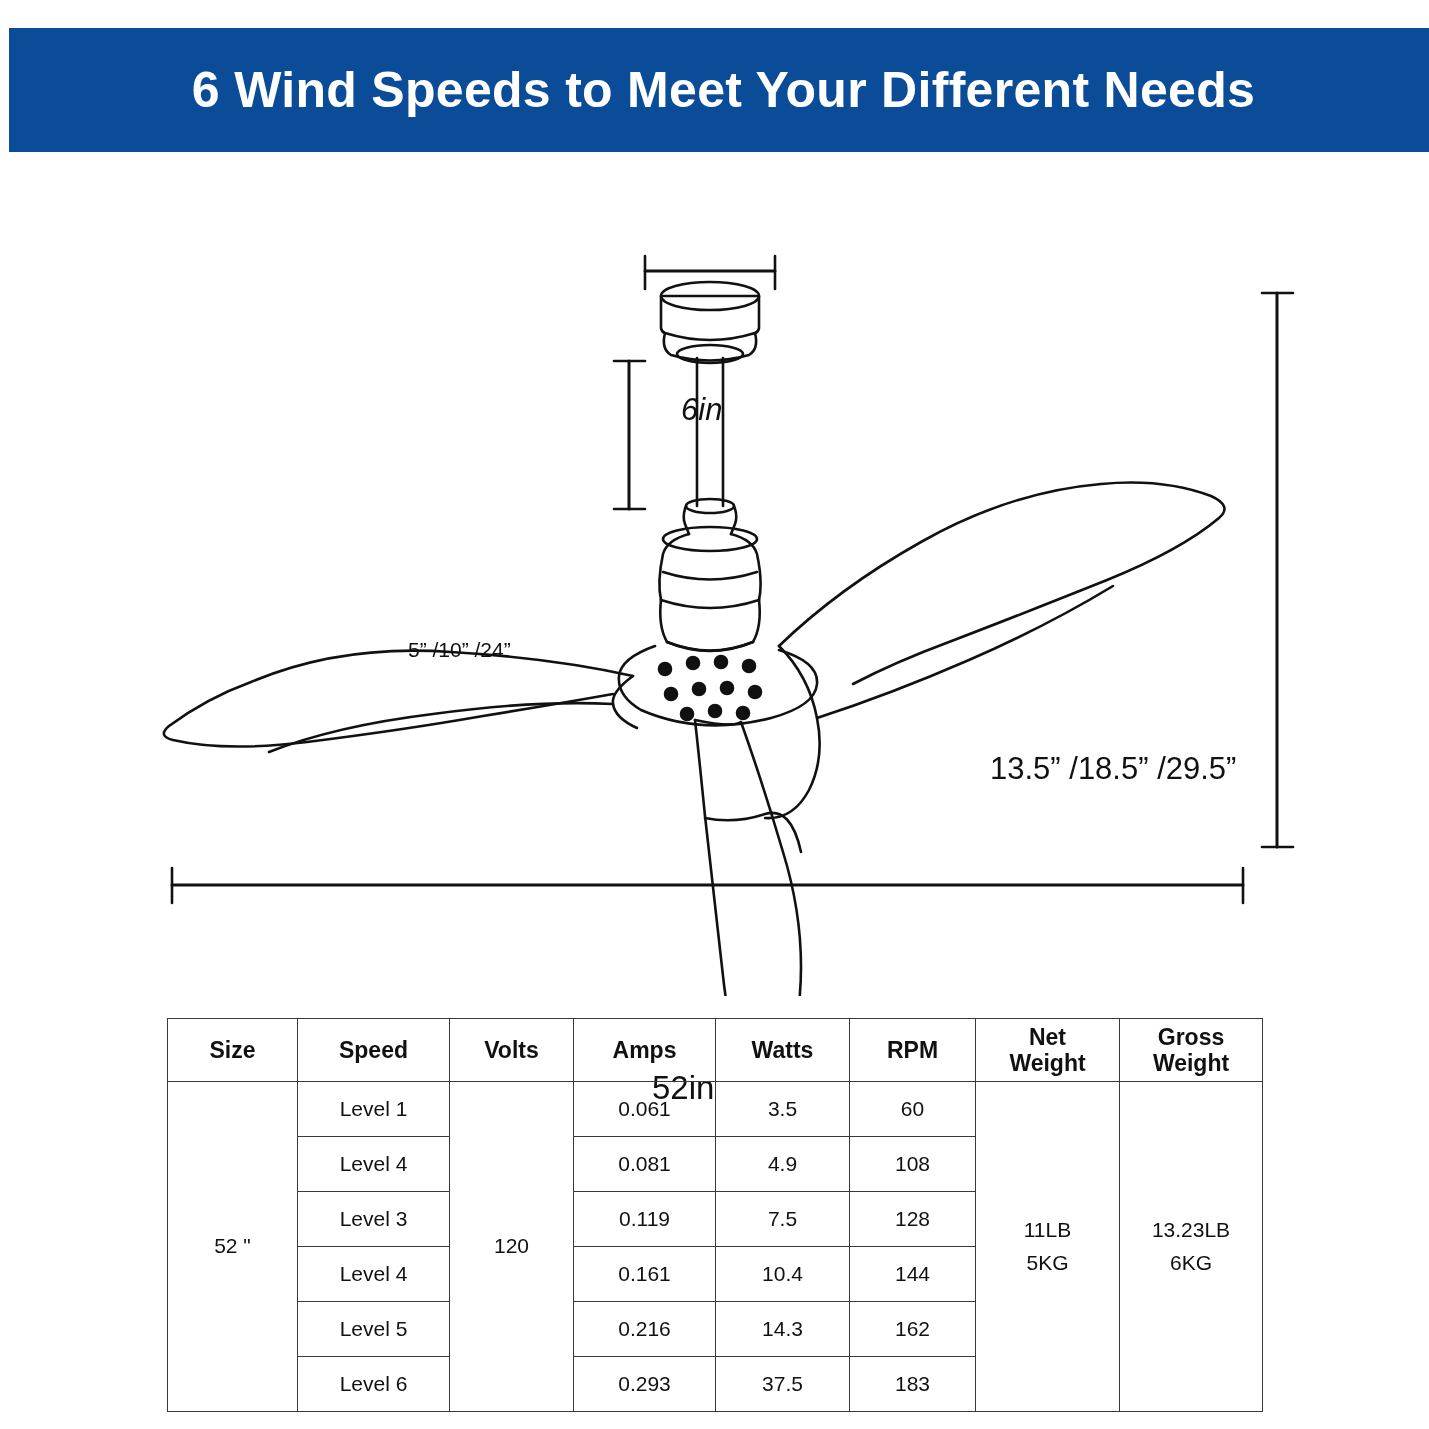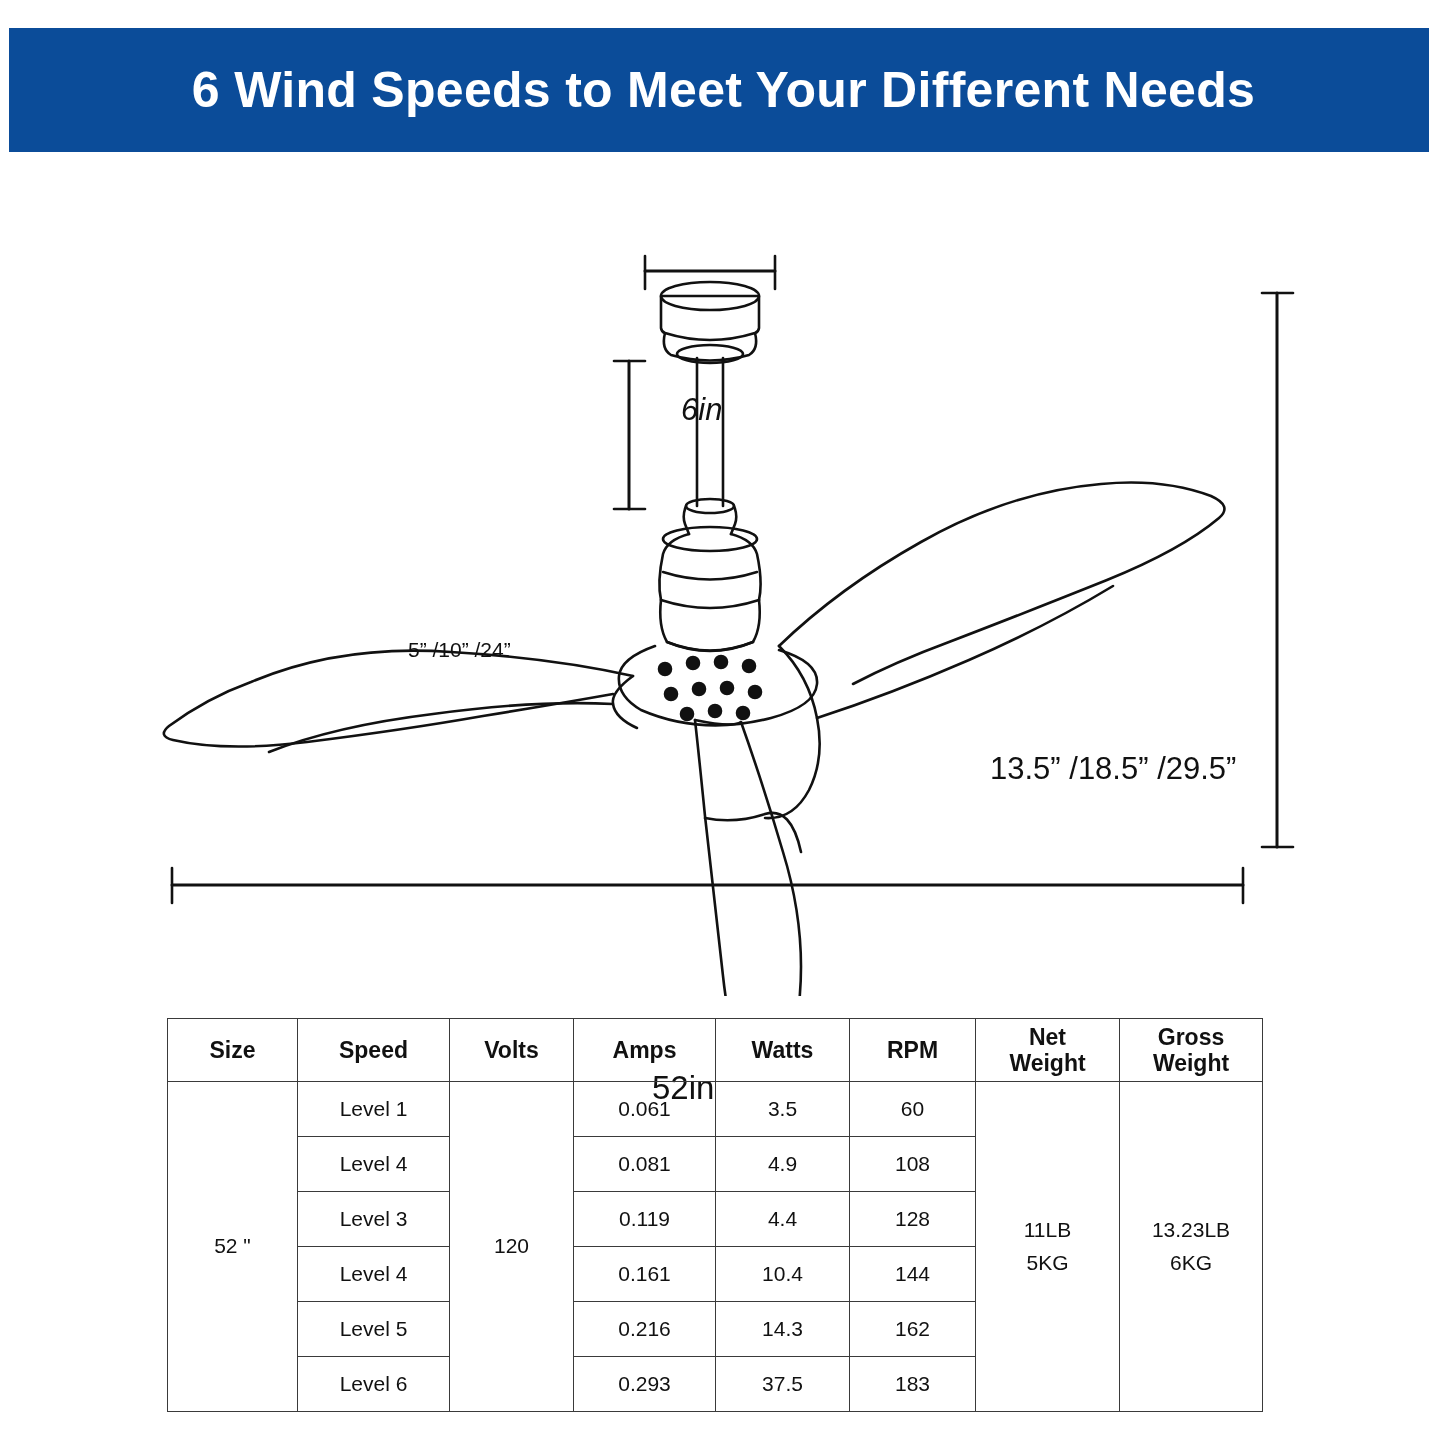--- a/index.html
+++ b/index.html
@@ -231,21 +231,21 @@
       </tr>
       <tr>
         <td>Level 4</td>
         <td>0.081</td>
         <td>4.9</td>
         <td>108</td>
       </tr>
       <tr>
         <td>Level 3</td>
         <td>0.119</td>
-        <td>4.4</td>
+        <td>7.5</td>
         <td>128</td>
       </tr>
       <tr>
         <td>Level 4</td>
         <td>0.161</td>
         <td>10.4</td>
         <td>144</td>
       </tr>
       <tr>
         <td>Level 5</td>

